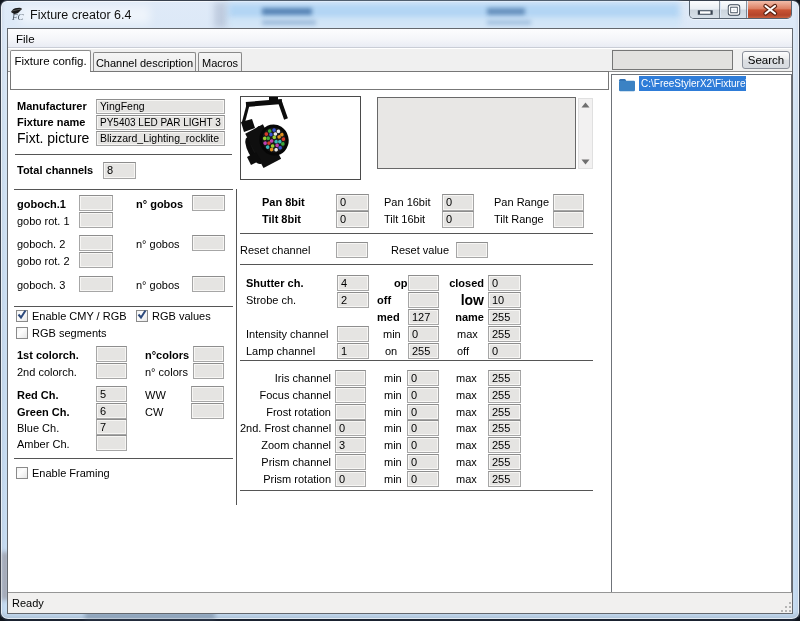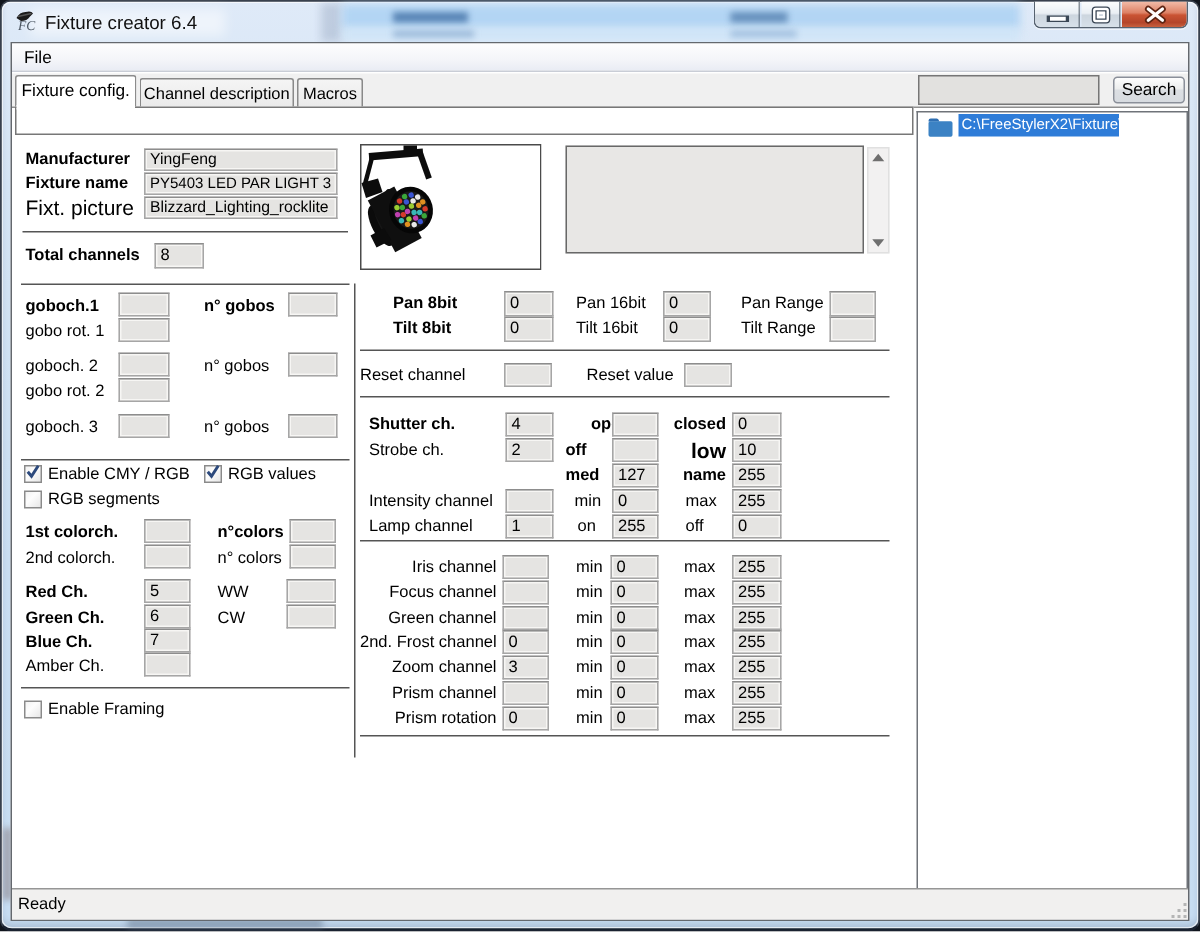--- a/index.html
+++ b/index.html
@@ -103,21 +103,21 @@
 <div class="t" style="left:145px;top:365px;height:14px;line-height:14px;text-align:left;font-size:11px;color:#000">n° colors</div>
 <div class="inp" style="left:193px;top:363px;width:31px;height:16px;line-height:14px;font-size:11px"></div>
 <div class="t" style="left:17px;top:388px;height:14px;line-height:14px;text-align:left;font-weight:bold;font-size:11px;color:#000">Red Ch.</div>
 <div class="inp" style="left:96px;top:386px;width:31px;height:16px;line-height:14px;font-size:11px">5</div>
 <div class="t" style="left:145px;top:388px;height:14px;line-height:14px;text-align:left;font-size:11px;color:#000">WW</div>
 <div class="inp" style="left:191px;top:386px;width:33px;height:16px;line-height:14px;font-size:11px"></div>
 <div class="t" style="left:17px;top:405px;height:14px;line-height:14px;text-align:left;font-weight:bold;font-size:11px;color:#000">Green Ch.</div>
 <div class="inp" style="left:96px;top:403px;width:31px;height:16px;line-height:14px;font-size:11px">6</div>
 <div class="t" style="left:145px;top:405px;height:14px;line-height:14px;text-align:left;font-size:11px;color:#000">CW</div>
 <div class="inp" style="left:191px;top:403px;width:33px;height:16px;line-height:14px;font-size:11px"></div>
-<div class="t" style="left:17px;top:421px;height:14px;line-height:14px;text-align:left;font-weight:bold;font-size:11px;color:#000">Blue Ch.</div>
+<div class="t" style="left:17px;top:421px;height:14px;line-height:14px;text-align:left;font-weight:normal;font-size:11px;color:#000">Blue Ch.</div>
 <div class="inp" style="left:96px;top:419px;width:31px;height:16px;line-height:14px;font-size:11px">7</div>
 <div class="t" style="left:17px;top:437px;height:14px;line-height:14px;text-align:left;font-size:11px;color:#000">Amber Ch.</div>
 <div class="inp" style="left:96px;top:435px;width:31px;height:16px;line-height:14px;font-size:11px"></div>
 <div style="position:absolute;left:14px;top:458px;width:219px;height:1px;background:#555"></div>
 <div class="cb" style="left:16px;top:467px"></div>
 <div class="t" style="left:32px;top:467px;height:13px;line-height:13px;text-align:left;font-size:11px;color:#000">Enable Framing</div>
 <div class="hv" style="left:236px;top:189px;height:316px"></div>
 <svg style="position:absolute;left:240px;top:96px" width="121" height="84" viewBox="0 0 121 84">
 <rect x="0.5" y="0.5" width="120" height="83" fill="#fff" stroke="#4a4a4a"></rect>
 <path d="M8 9 L3 28" stroke="#0c0c0c" stroke-width="3" fill="none"></path>
@@ -220,21 +220,21 @@
 <div class="t" style="left:384px;top:372px;height:13px;line-height:13px;text-align:left;font-size:11px;color:#000">min</div>
 <div class="inp" style="left:407px;top:370px;width:32px;height:16px;line-height:14px;font-size:11px">0</div>
 <div class="t" style="left:456px;top:372px;height:13px;line-height:13px;text-align:left;font-size:11px;color:#000">max</div>
 <div class="inp" style="left:488px;top:370px;width:33px;height:16px;line-height:14px;font-size:11px">255</div>
 <div class="t" style="left:240px;top:389px;height:13px;line-height:13px;width:91px;text-align:right;font-size:11px;color:#000">Focus channel</div>
 <div class="inp" style="left:335px;top:387px;width:31px;height:16px;line-height:14px;font-size:11px"></div>
 <div class="t" style="left:384px;top:389px;height:13px;line-height:13px;text-align:left;font-size:11px;color:#000">min</div>
 <div class="inp" style="left:407px;top:387px;width:32px;height:16px;line-height:14px;font-size:11px">0</div>
 <div class="t" style="left:456px;top:389px;height:13px;line-height:13px;text-align:left;font-size:11px;color:#000">max</div>
 <div class="inp" style="left:488px;top:387px;width:33px;height:16px;line-height:14px;font-size:11px">255</div>
-<div class="t" style="left:240px;top:406px;height:13px;line-height:13px;width:91px;text-align:right;font-size:11px;color:#000">Green channel</div>
+<div class="t" style="left:240px;top:406px;height:13px;line-height:13px;width:91px;text-align:right;font-size:11px;color:#000">Frost rotation</div>
 <div class="inp" style="left:335px;top:404px;width:31px;height:16px;line-height:14px;font-size:11px"></div>
 <div class="t" style="left:384px;top:406px;height:13px;line-height:13px;text-align:left;font-size:11px;color:#000">min</div>
 <div class="inp" style="left:407px;top:404px;width:32px;height:16px;line-height:14px;font-size:11px">0</div>
 <div class="t" style="left:456px;top:406px;height:13px;line-height:13px;text-align:left;font-size:11px;color:#000">max</div>
 <div class="inp" style="left:488px;top:404px;width:33px;height:16px;line-height:14px;font-size:11px">255</div>
 <div class="t" style="left:240px;top:422px;height:13px;line-height:13px;width:91px;text-align:right;font-size:11px;color:#000">2nd. Frost channel</div>
 <div class="inp" style="left:335px;top:420px;width:31px;height:16px;line-height:14px;font-size:11px">0</div>
 <div class="t" style="left:384px;top:422px;height:13px;line-height:13px;text-align:left;font-size:11px;color:#000">min</div>
 <div class="inp" style="left:407px;top:420px;width:32px;height:16px;line-height:14px;font-size:11px">0</div>
 <div class="t" style="left:456px;top:422px;height:13px;line-height:13px;text-align:left;font-size:11px;color:#000">max</div>

